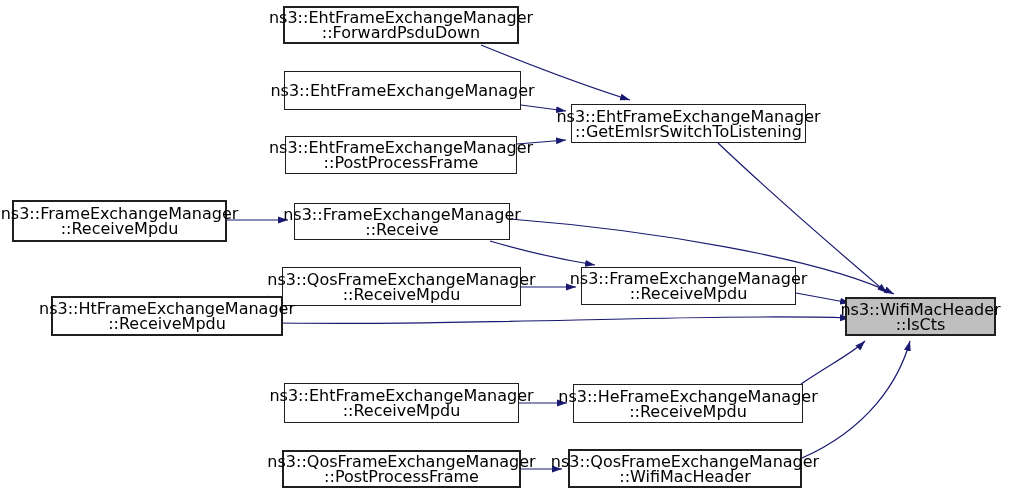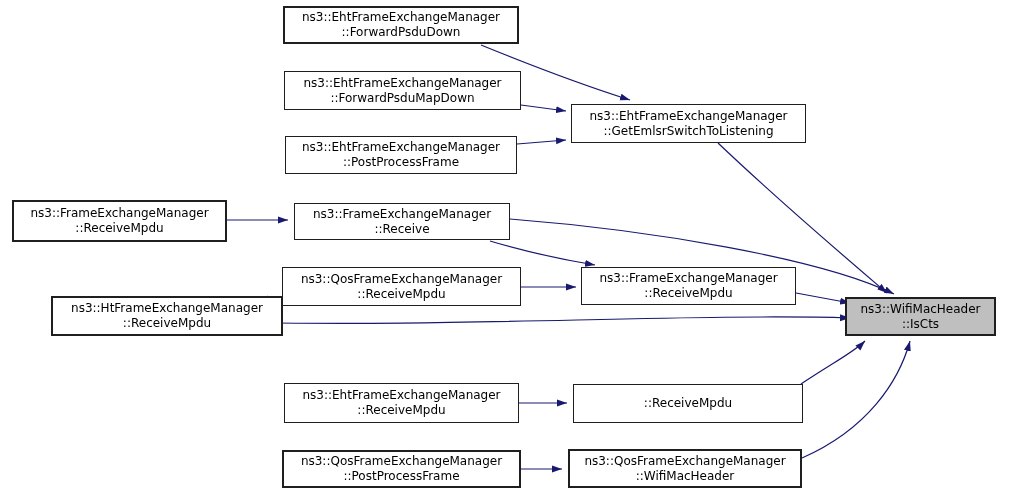--- a/index.html
+++ b/index.html
@@ -32,21 +32,21 @@
     fill: var(--edge-color, #191970);
     stroke: none;
   }
   .node {
     position: absolute;
     box-sizing: border-box;
     display: flex;
     flex-direction: column;
     align-items: center;
     justify-content: center;
-    font-size: 12px;
+    font-size: 16px;
     line-height: 15px;
     color: var(--text-color, #000000);
     background: var(--node-bg, #ffffff);
     border: 1px solid var(--node-border, #1f1f1f);
     white-space: nowrap;
     cursor: pointer;
   }
   .node.thick {
     border-width: 2px;
   }
@@ -83,21 +83,20 @@
       <path d="M801,384 C834,362 854,352 865,341" class="edge" marker-end="url(#arrowhead)"></path>
       <path d="M521,469 L562,469" class="edge" marker-end="url(#arrowhead)"></path>
       <path d="M802,458 C868,429 899,381 910,341" class="edge" marker-end="url(#arrowhead)"></path>
     </svg>
 <div class="node thick" style="left: 283px; top: 6px; width: 236px; height: 38px;">
       <span>ns3::EhtFrameExchangeManager</span>
       <span>::ForwardPsduDown</span>
     </div>
     <div class="node" style="left: 284px; top: 71px; width: 237px; height: 39px;">
       <span>ns3::EhtFrameExchangeManager</span>
-      <span>::ForwardPsduMapDown</span>
     </div>
     <div class="node" style="left: 285px; top: 136px; width: 232px; height: 38px;">
       <span>ns3::EhtFrameExchangeManager</span>
       <span>::PostProcessFrame</span>
     </div>
     <div class="node" style="left: 571px; top: 104px; width: 235px; height: 39px;">
       <span>ns3::EhtFrameExchangeManager</span>
       <span>::GetEmlsrSwitchToListening</span>
     </div>
     <div class="node thick" style="left: 12px; top: 200px; width: 215px; height: 42px;">
@@ -122,20 +121,21 @@
     </div>
     <div class="node thick highlighted" style="left: 845px; top: 297px; width: 151px; height: 39px;">
       <span>ns3::WifiMacHeader</span>
       <span>::IsCts</span>
     </div>
     <div class="node" style="left: 284px; top: 383px; width: 235px; height: 40px;">
       <span>ns3::EhtFrameExchangeManager</span>
       <span>::ReceiveMpdu</span>
     </div>
     <div class="node" style="left: 573px; top: 384px; width: 230px; height: 39px;">
+      <span>ns3::HeFrameExchangeManager</span>
       <span>::ReceiveMpdu</span>
     </div>
     <div class="node thick" style="left: 282px; top: 450px; width: 239px; height: 38px;">
       <span>ns3::QosFrameExchangeManager</span>
       <span>::PostProcessFrame</span>
     </div>
     <div class="node thick" style="left: 568px; top: 449px; width: 234px; height: 39px;">
       <span>ns3::QosFrameExchangeManager</span>
       <span>::WifiMacHeader</span>
     </div>

